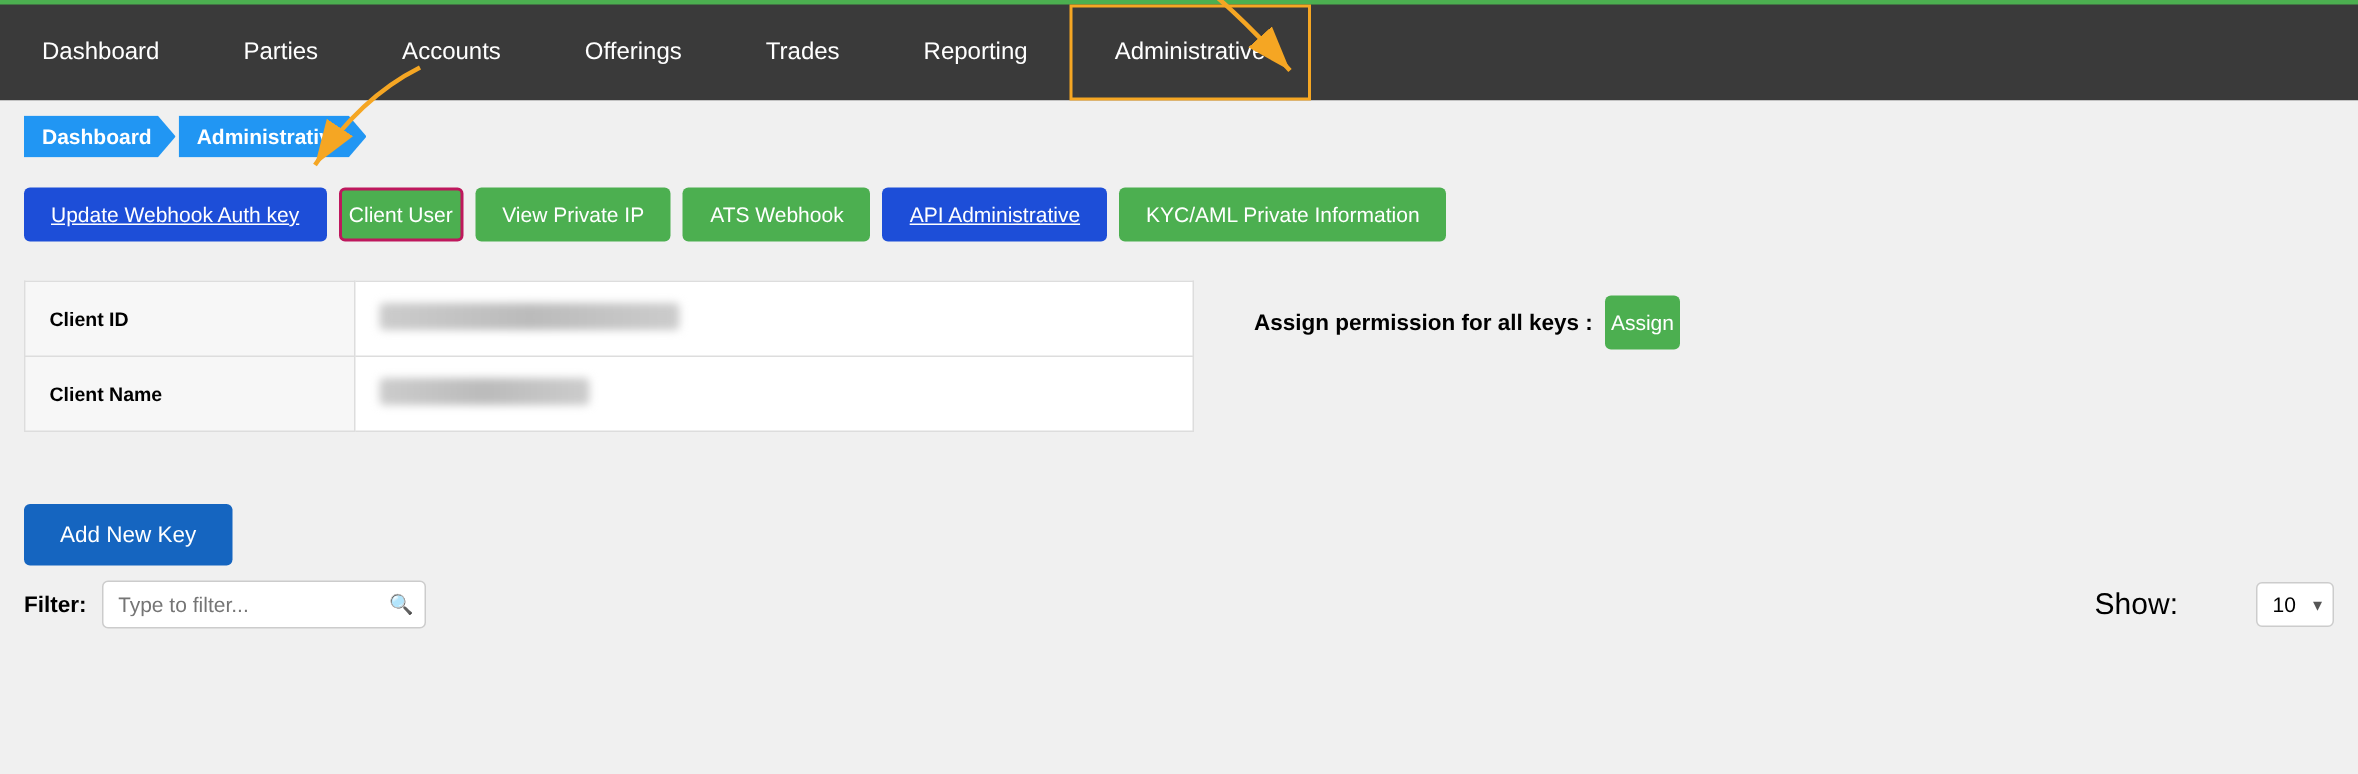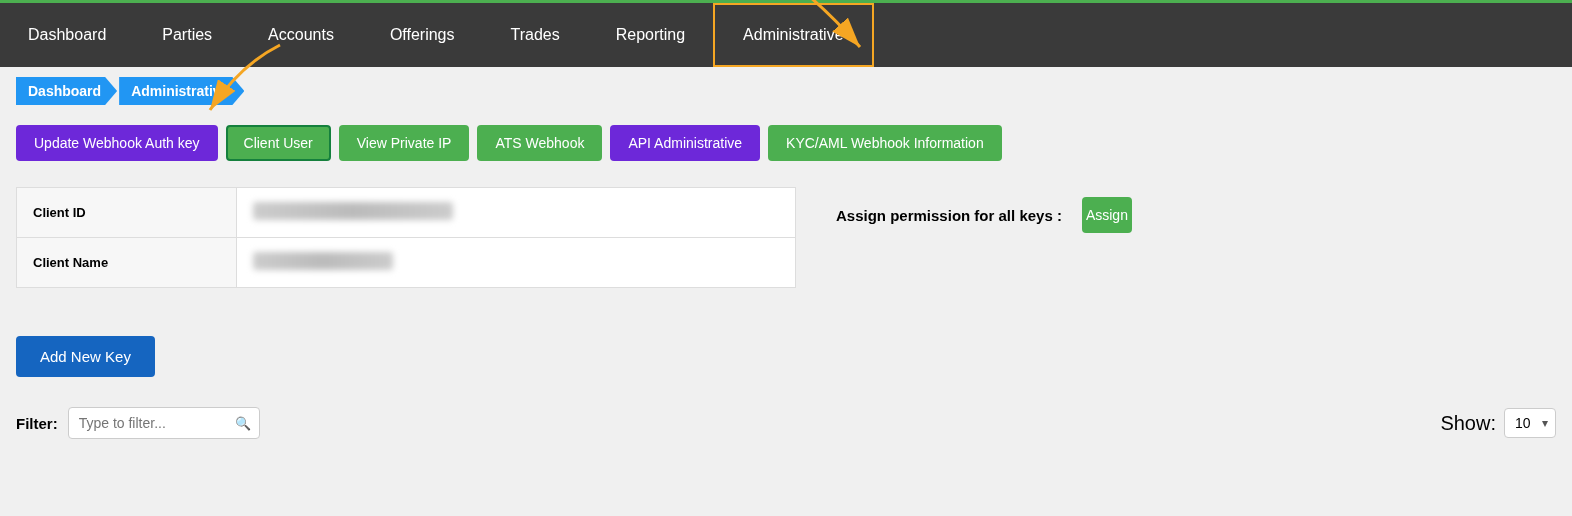--- a/index.html
+++ b/index.html
@@ -74,21 +74,21 @@
     }
     .btn {
       padding: 10px 18px;
       border: none;
       border-radius: 4px;
       font-size: 14px;
       font-weight: 500;
       cursor: pointer;
       color: #fff;
     }
-    .btn-blue { background: #6d28d9; }
+    .btn-blue { background: #1d4ed8; text-decoration: underline; }
     .btn-green { background: #4caf50; }
 
     
     .sub-nav-wrapper {
       position: relative;
     }
     .sub-arrow {
       position: absolute;
       top: -80px;
       left: 180px;
@@ -158,21 +158,20 @@
       padding: 16px;
     }
     .btn-add-key {
       background: #1565c0;
       color: #fff;
       border: none;
       padding: 12px 24px;
       font-size: 15px;
       border-radius: 4px;
       cursor: pointer;
-      margin-bottom: 20px;
       display: block;
     }
 
     
     .filter-row {
       display: flex;
       justify-content: space-between;
       padding: 10px 0;
     }
     .filter-left {
@@ -185,21 +184,21 @@
       font-weight: 600;
     }
     .filter-input-wrap {
       position: relative;
     }
     .filter-input {
       padding: 7px 30px 7px 10px;
       border: 1px solid #ccc;
       border-radius: 4px;
       font-size: 14px;
-      width: 192px;
+      width: 216px;
       background: #fff;
     }
     .search-icon-span {
       position: absolute;
       right: 8px;
       top: 50%;
       transform: translateY(-50%);
       color: #888;
       font-size: 13px;
     }
@@ -216,20 +215,21 @@
       padding: 6px 24px 6px 10px;
       border: 1px solid #ccc;
       border-radius: 4px;
       font-size: 14px;
       background: #fff;
       appearance: none;
       cursor: pointer;
     }
     .select-wrap {
       position: relative;
+      margin-left: 44px;
     }
     .select-wrap::after {
       content: '▾';
       position: absolute;
       right: 8px;
       top: 50%;
       transform: translateY(-50%);
       pointer-events: none;
       font-size: 12px;
       color: #555;
@@ -237,21 +237,21 @@
 
     
     .middle-layout {
       display: flex;
       align-items: flex-start;
       gap: 40px;
     }
     .right-panel {
       display: flex;
       align-items: center;
-      gap: 20px;
+      gap: 8px;
       padding-top: 10px;
     }
   </style>
 </head>
 <body>
 
 <nav class="top-nav">
   <div class="nav-item">Dashboard</div>
   <div class="nav-item">Parties</div>
   <div class="nav-item">Accounts</div>
@@ -283,25 +283,25 @@
     <defs>
       <marker id="arrowhead2" markerWidth="10" markerHeight="7" refX="10" refY="3.5" orient="auto">
         <polygon points="0 0, 10 3.5, 0 7" fill="#f5a623"></polygon>
       </marker>
     </defs>
     <path d="M 100 10 Q 60 30 30 75" stroke="#f5a623" stroke-width="3" fill="none" marker-end="url(#arrowhead2)"></path>
   </svg>
 
   <div class="sub-nav">
     <button class="btn btn-blue">Update Webhook Auth key</button>
-    <button class="btn btn-green" style="border: 2px solid #15803d; padding: 8px 16px;">Client User</button>
+    <button class="btn btn-green" style="border: 2px solid #be185d; padding: 8px 5px;">Client User</button>
     <button class="btn btn-green">View Private IP</button>
     <button class="btn btn-green">ATS Webhook</button>
     <button class="btn btn-blue">API Administrative</button>
-    <button class="btn btn-green">KYC/AML Webhook Information</button>
+    <button class="btn btn-green">KYC/AML Private Information</button>
   </div>
 </div>
 
 <div class="content">
   <div class="middle-layout">
 
     <div>
       <table class="client-table">
         <tbody>
             <tr>

